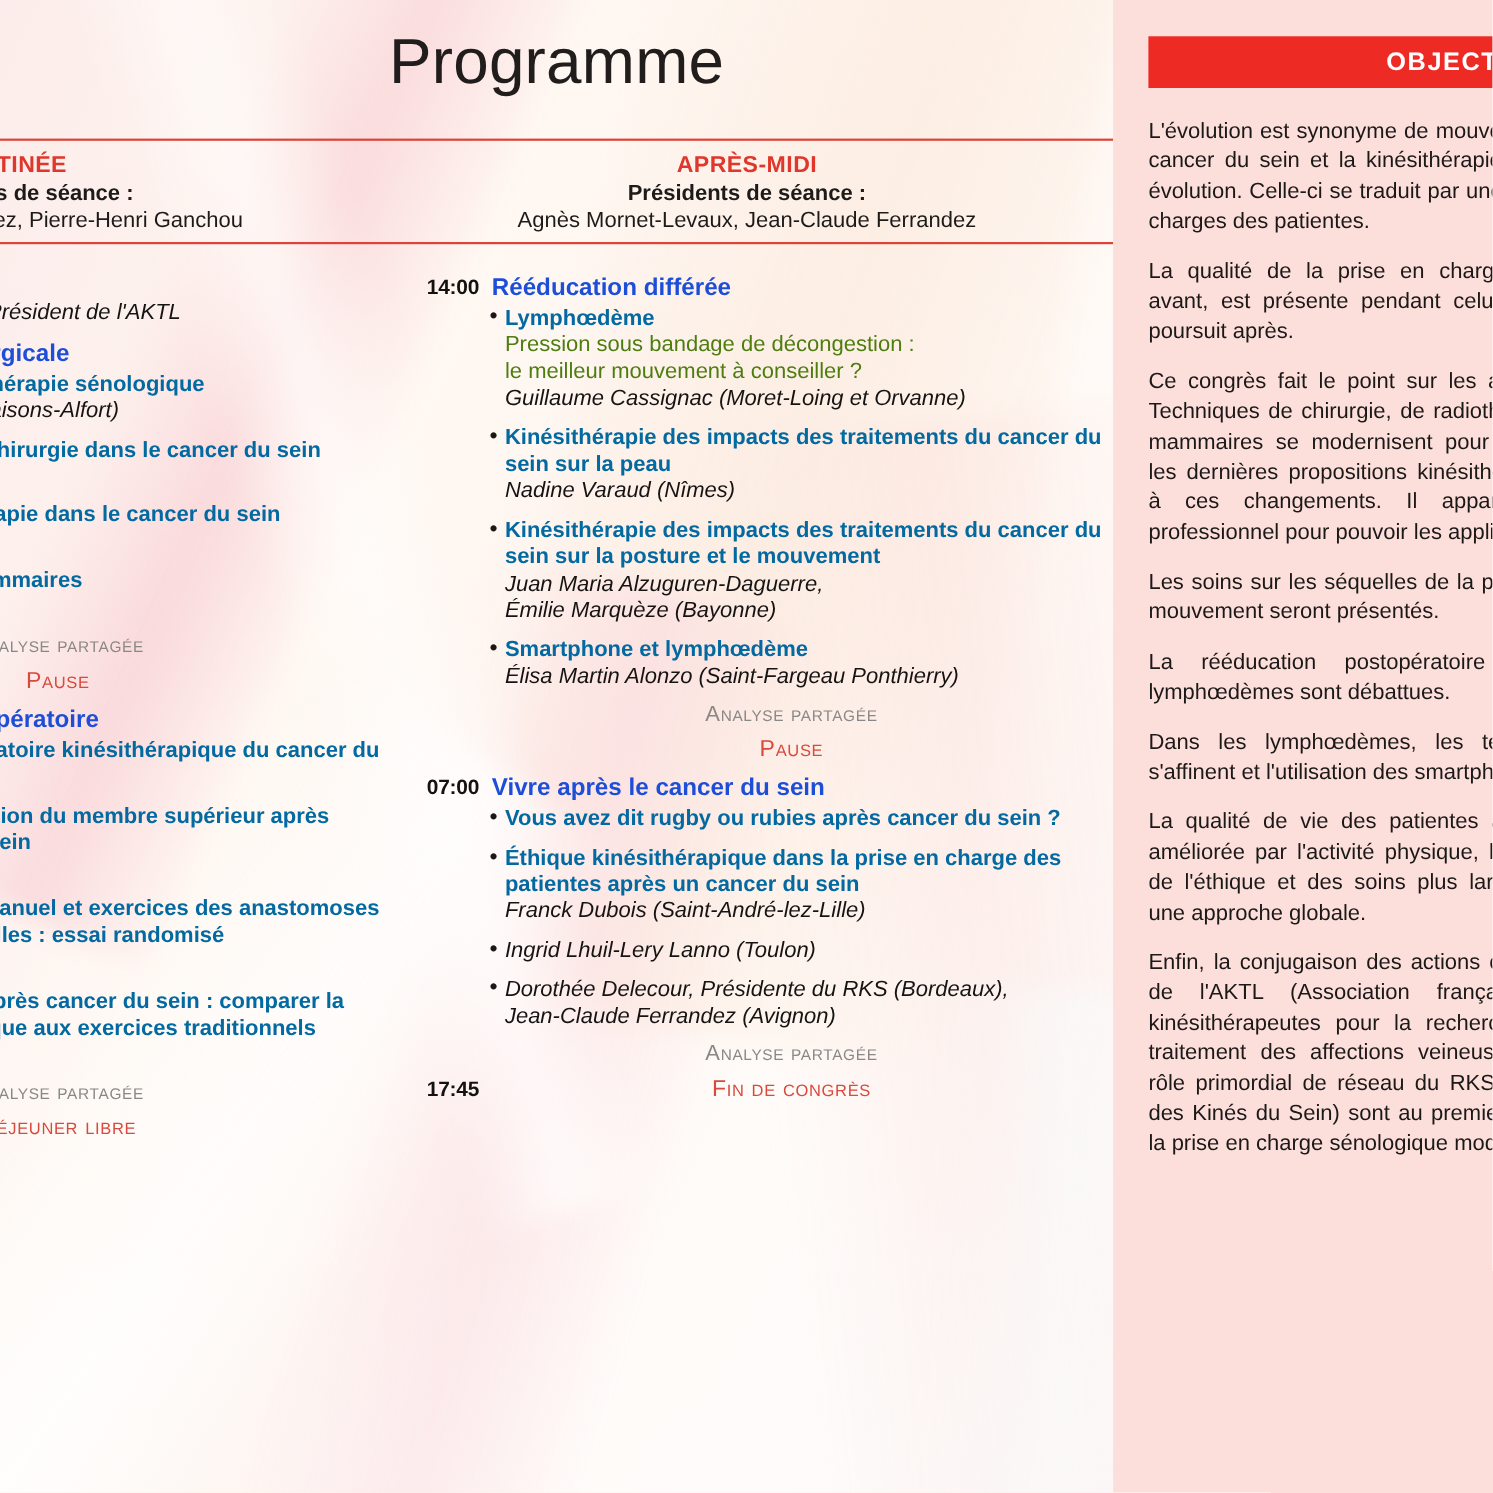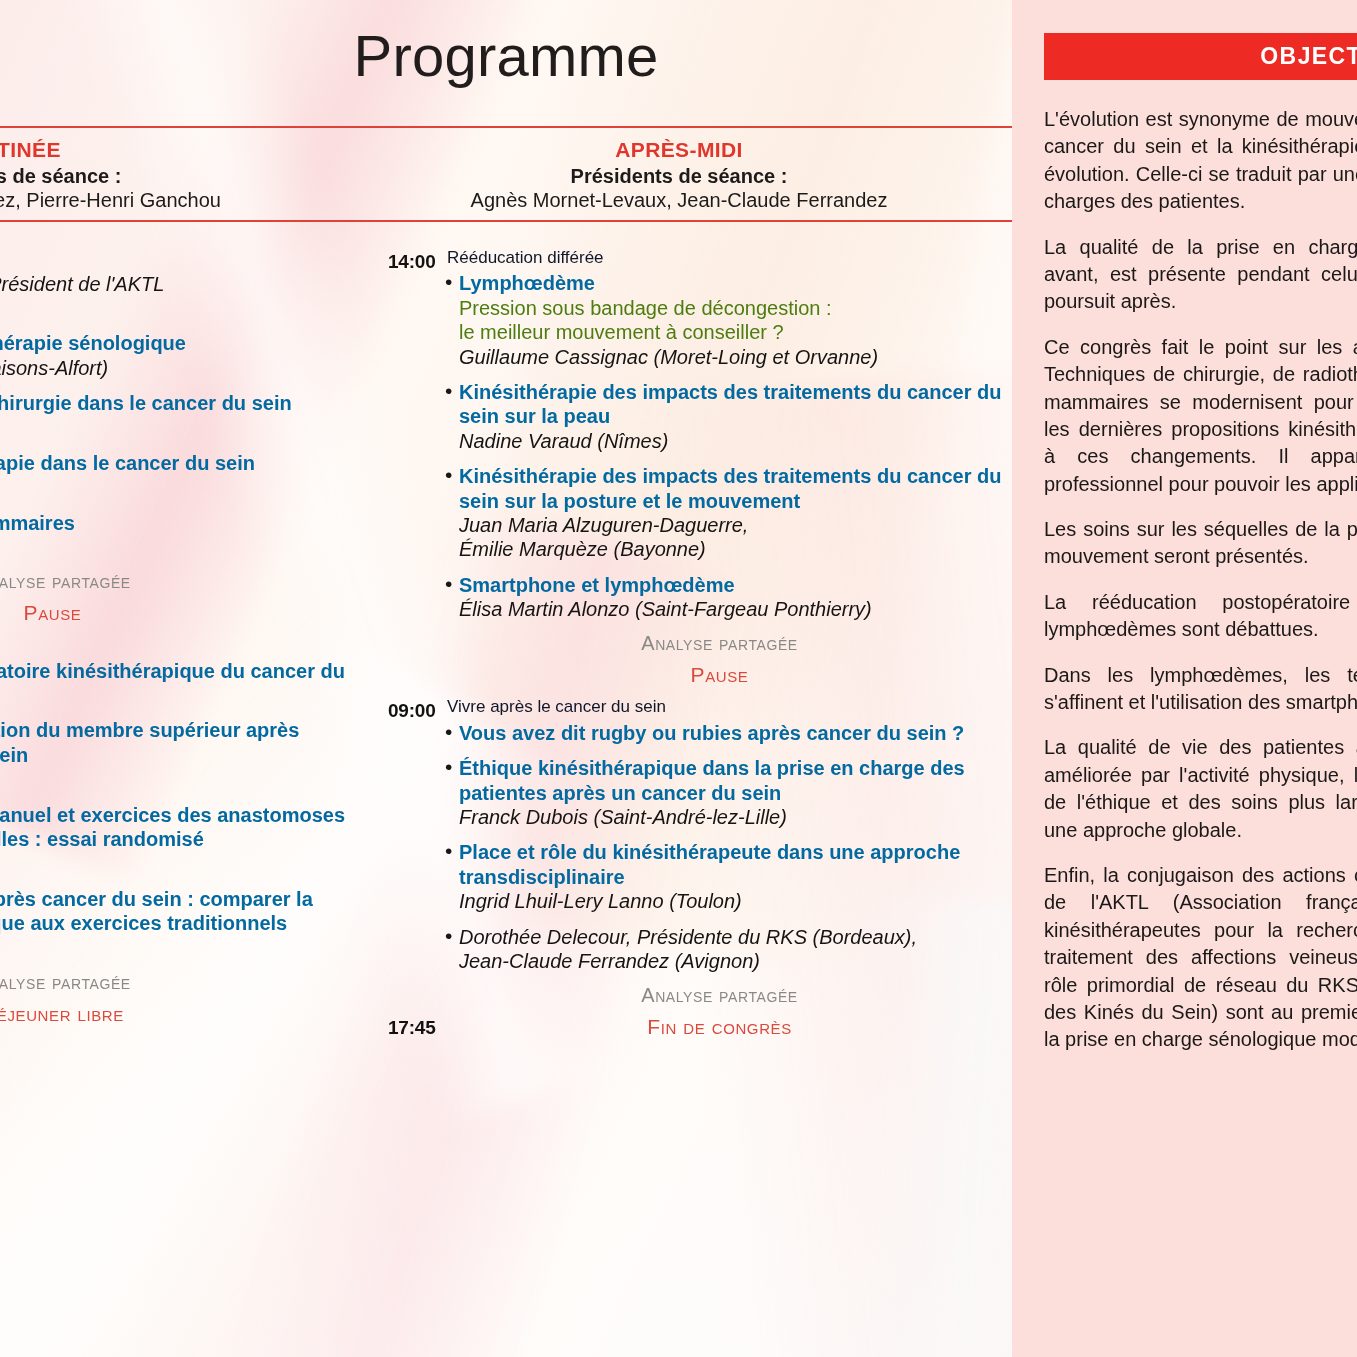--- a/index.html
+++ b/index.html
@@ -124,23 +124,23 @@
     left: 16px; top: 3px;
     width: 62px;
     font-size: 19px;
     font-weight: 700;
     color: #131211;
     letter-spacing: -.2px;
   }
 
   .sec-title {
     margin-left: 75px;
-    font-size: 17px;
-    font-weight: 400;
-    color: #0f172a;
+    font-size: 22px;
+    font-weight: 700;
+    color: #1d4ed8;
     line-height: 1.14;
     margin-bottom: 4px;
   }
 
   ul.talks { list-style: none; margin: 0 0 0 75px; padding: 0; }
   ul.talks > li { margin-bottom: 11px; position: relative; padding-left: 12px; }
   ul.talks > li:before {
     content: "•";
     position: absolute;
     left: -2px; top: -1px;
@@ -343,32 +343,31 @@
         <li>
           <div class="talk-title">Smartphone et lymphœdème</div>
           <div class="talk-speaker">Élisa Martin Alonzo (Saint-Fargeau Ponthierry)</div>
         </li>
       </ul>
       <div class="note-shared">Analyse partagée</div>
       <div class="note-break">Pause</div>
     </div>
 
     <div class="block">
-      <div class="time">09:00</div>
+      <div class="time">07:00</div>
       <div class="sec-title">Vivre après le cancer du sein</div>
       <ul class="talks">
         <li>
           <div class="talk-title">Vous avez dit rugby ou rubies après cancer du sein ?</div>
         </li>
         <li>
           <div class="talk-title">Éthique kinésithérapique dans la prise en charge des patientes après un cancer du sein</div>
           <div class="talk-speaker">Franck Dubois (Saint-André-lez-Lille)</div>
         </li>
         <li>
-          <div class="talk-title">Place et rôle du kinésithérapeute dans une approche transdisciplinaire</div>
           <div class="talk-speaker">Ingrid Lhuil-Lery Lanno (Toulon)</div>
         </li>
         <li>
           <div class="talk-speaker">Dorothée Delecour, Présidente du RKS (Bordeaux),</div>
           <div class="talk-speaker">Jean-Claude Ferrandez (Avignon)</div>
         </li>
       </ul>
       <div class="note-shared">Analyse partagée</div>
       <div class="endrow">
         <div class="time">17:45</div>

